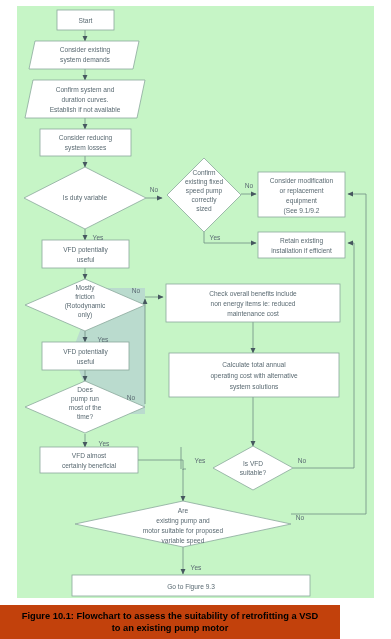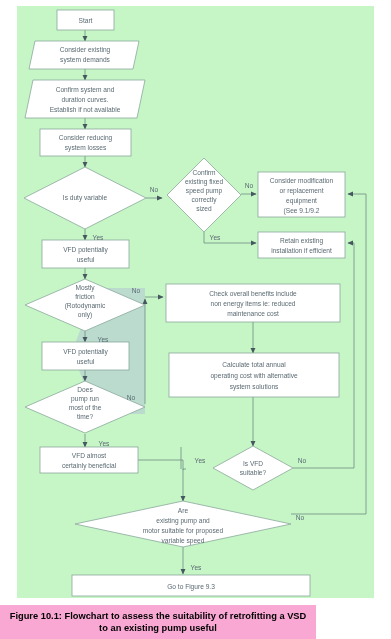--- a/index.html
+++ b/index.html
@@ -8,23 +8,23 @@
   #page{position:relative;width:391px;height:639px;background:#ffffff;}
   #chart-area{position:absolute;left:0;top:0;width:391px;height:605px;}
   svg#flow{display:block;width:391px;height:605px;}
   .nodetext{font-family:"Liberation Sans","DejaVu Sans",sans-serif;
             font-size:6.6px;fill:#5a6a72;text-anchor:middle;}
   .edgelabel{font-family:"Liberation Sans","DejaVu Sans",sans-serif;
              font-size:6.6px;fill:#5a6a72;text-anchor:middle;}
   .shape{fill:#ffffff;stroke:#8aa89c;stroke-width:0.8;}
   .conn{fill:none;stroke:#6f8e83;stroke-width:0.8;}
   .arrowhead{fill:#46575f;}
-  #caption{position:absolute;left:0;top:605px;width:316px;height:34px;
+  #caption{position:absolute;left:0;top:605px;width:340px;height:34px;
            display:flex;flex-direction:column;align-items:center;
-           justify-content:center;background:#f9a8d4;}
+           justify-content:center;background:#c2410c;}
   #caption .cline{font-family:"Liberation Sans","DejaVu Sans",sans-serif;
            font-size:9.3px;font-weight:bold;color:#000000;
            line-height:12px;text-align:center;white-space:nowrap;}
 </style>
 </head>
 <body>
 
 <div id="page">
 
   <div id="chart-area">
@@ -171,16 +171,16 @@
     <text class="edgelabel" x="302" y="463">No</text>
     <text class="edgelabel" x="200" y="463">Yes</text>
     <text class="edgelabel" x="300" y="520">No</text>
     <text class="edgelabel" x="196" y="570">Yes</text>
 
   </svg>
   </div>
 
   <div id="caption">
     <div class="cline">Figure 10.1:  Flowchart to assess the suitability of retrofitting a VSD</div>
-    <div class="cline">to an existing pump useful</div>
+    <div class="cline">to an existing pump motor</div>
   </div>
 
 </div>
 
 </body></html>

